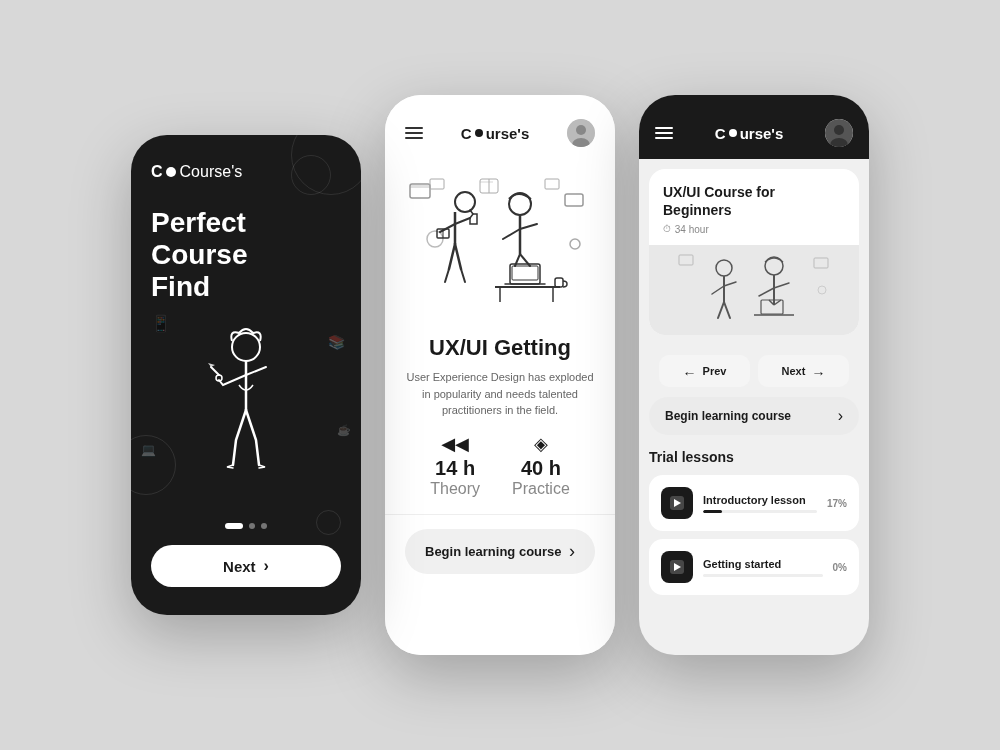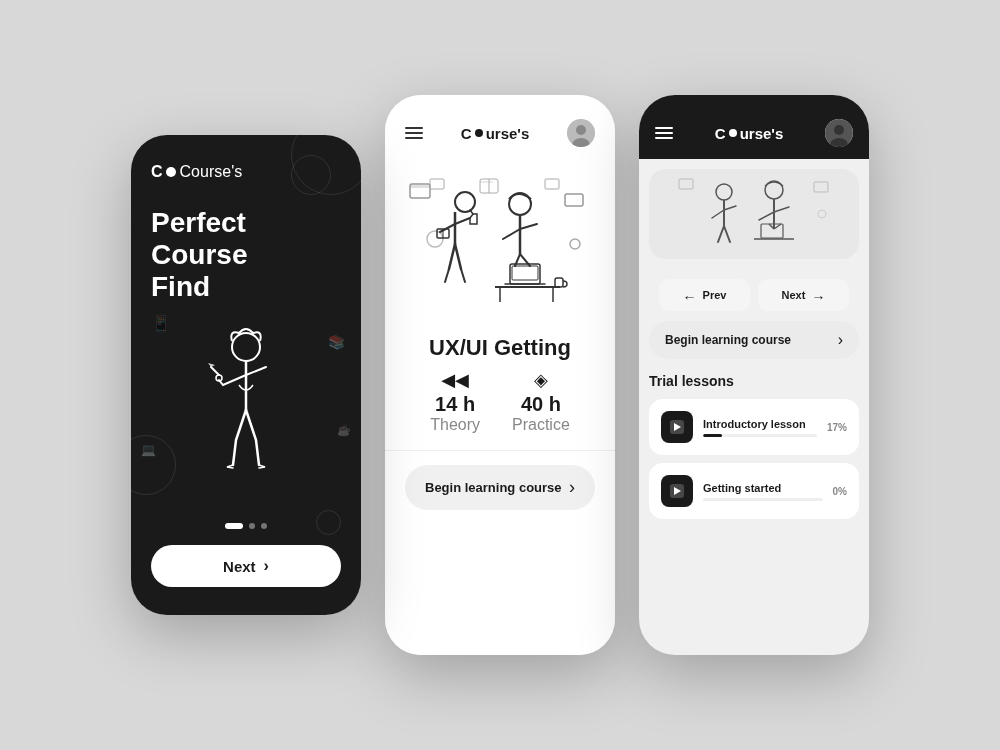--- a/index.html
+++ b/index.html
@@ -557,20 +557,21 @@
         <path d="M158 107 Q162 107 162 110 Q162 113 158 113" fill="none" stroke="#333" stroke-width="1.5"></path>
 
         <rect x="75" y="5" width="18" height="14" rx="2" fill="none" stroke="#aaa" stroke-width="1"></rect>
         <line x1="84" y1="5" x2="84" y2="19" stroke="#aaa" stroke-width="1"></line>
         <line x1="88" y1="8" x2="75" y2="8" stroke="#aaa" stroke-width="0.5"></line>
       </svg>
     </div>
 
     <div class="screen-2-content">
       <div class="course-title-lg">UX/UI Getting</div>
+      <div class="course-desc">User Experience Design has exploded in popularity and needs talented practitioners in the field.</div>
 
       <div class="stats-row">
         <div class="stat-item">
           <div class="stat-icon" style="color:#1a1a1a;">◀◀</div>
           <div class="stat-value">14 h</div>
           <div class="stat-label">Theory</div>
         </div>
         <div class="stat-item">
           <div class="stat-icon" style="color:#1a1a1a;">◈</div>
           <div class="stat-value">40 h</div>
@@ -602,20 +603,27 @@
       <div class="avatar-circle">
         <svg width="28" height="28" viewBox="0 0 28 28">
           <circle cx="14" cy="14" r="14" fill="#555"></circle>
           <circle cx="14" cy="11" r="5" fill="#333"></circle>
           <ellipse cx="14" cy="26" rx="9" ry="7" fill="#333"></ellipse>
         </svg>
       </div>
     </div>
 
     <div class="screen-3-card">
+      <div class="course-card-header">
+        <div class="course-card-title">UX/UI Course for Beginners</div>
+        <div class="course-card-time">
+          <span>⏱</span>
+          <span>34 hour</span>
+        </div>
+      </div>
       <div class="course-card-image">
 
         <svg width="160" height="80" viewBox="0 0 160 80">
 
           <rect x="5" y="5" width="14" height="10" rx="1" fill="none" stroke="#bbb" stroke-width="1"></rect>
           <rect x="140" y="8" width="14" height="10" rx="1" fill="none" stroke="#bbb" stroke-width="1"></rect>
           <circle cx="148" cy="40" r="4" fill="none" stroke="#ccc" stroke-width="1"></circle>
 
           <circle cx="50" cy="18" r="8" fill="none" stroke="#555" stroke-width="1.5"></circle>
           <path d="M50 26 L50 52" stroke="#555" stroke-width="2" fill="none"></path>

